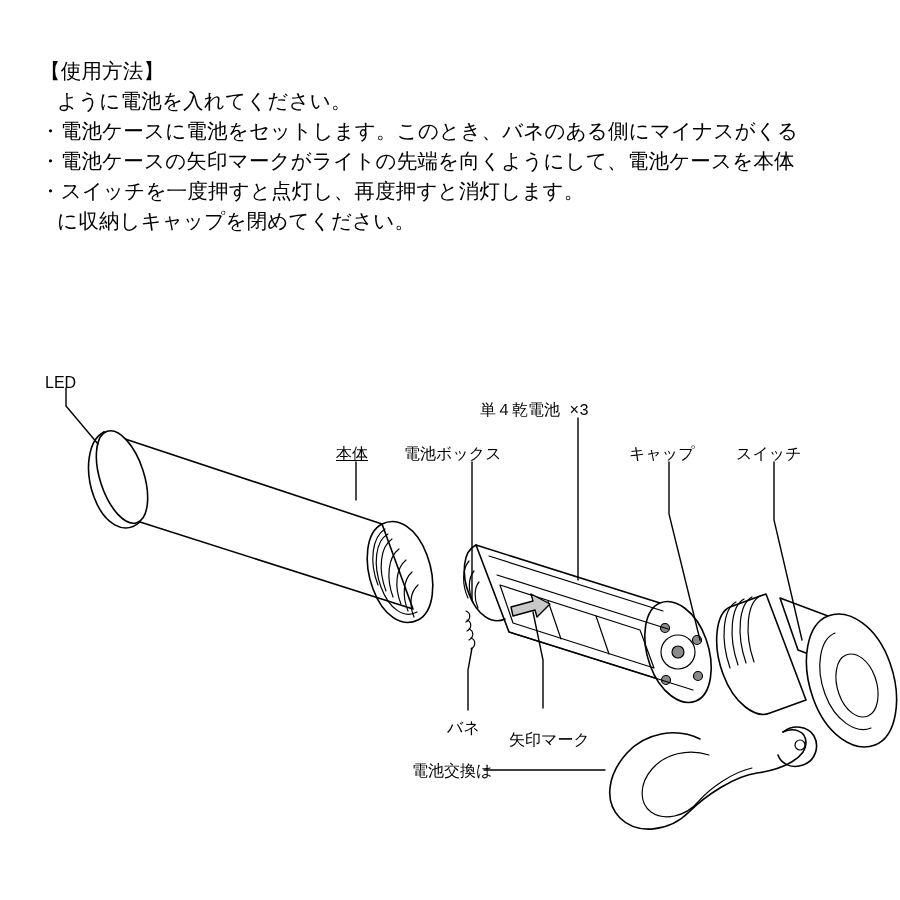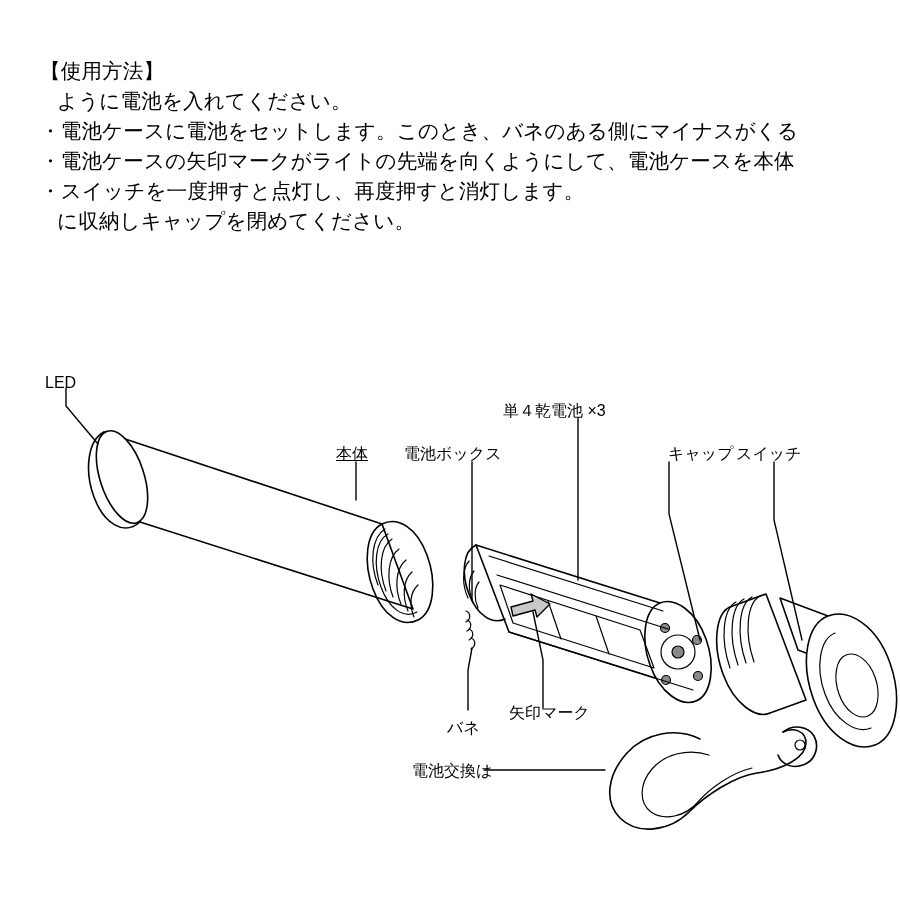--- a/index.html
+++ b/index.html
@@ -191,20 +191,20 @@
       <path class="leader" d="M774,462 L774,520 L802,640"></path>
       <path class="leader" d="M468,710 L468,670 L472,648"></path>
       <path class="leader" d="M543,708 L543,660 L533,612"></path>
       <path class="leader" d="M484,770 L560,770 L605,770"></path>
     </g>
   </svg>
 
   <div class="label" style="left:45px; top:372px;">LED</div>
   <div class="label" style="left:336px; top:443px;text-decoration:underline;">本体</div>
   <div class="label" style="left:404px; top:443px;">電池ボックス</div>
-  <div class="label" style="left:503px; top:400px;">単４乾電池 ×3</div>
-  <div class="label" style="left:629px; top:443px;margin-left:39px;">キャップ</div>
+  <div class="label" style="left:480px; top:400px;font-family:Liberation Mono, monospace;">単４乾電池 ×3</div>
+  <div class="label" style="left:629px; top:443px;">キャップ</div>
   <div class="label" style="left:736px; top:443px;">スイッチ</div>
   <div class="label" style="left:447px; top:717px;">バネ</div>
-  <div class="label" style="left:509px; top:702px;">矢印マーク</div>
+  <div class="label" style="left:509px; top:729px;">矢印マーク</div>
   <div class="label" style="left:412px; top:760px;">電池交換は</div>
 
 </div>
 
 </body></html>

